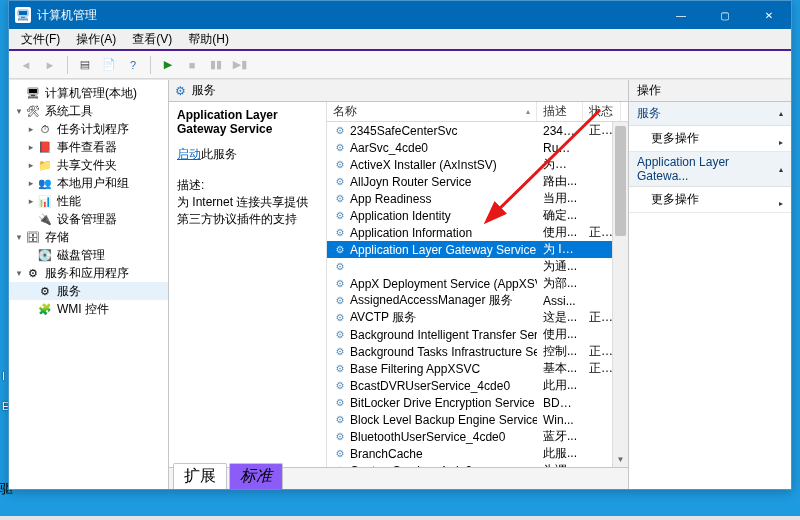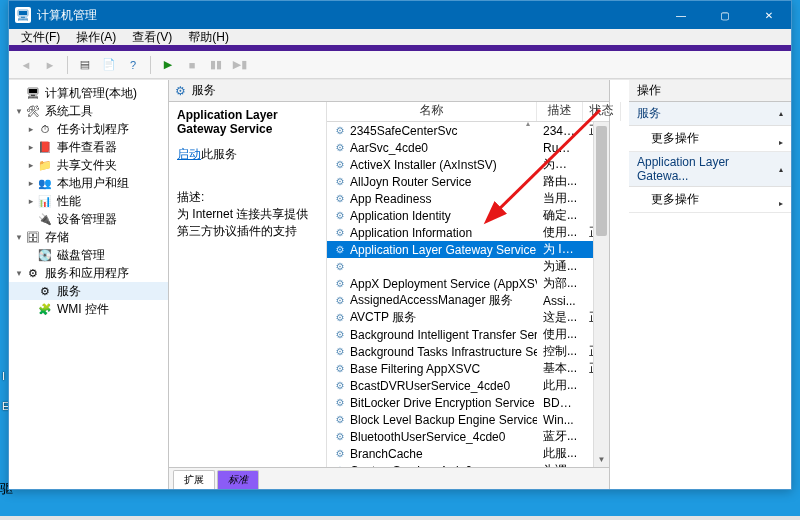--- a/index.html
+++ b/index.html
@@ -38,21 +38,21 @@
   .titlebar .title { flex: 1; font-size: 12px; }
   .winbtns { display:flex; height:100%; }
   .winbtn { width: 44px; display:flex; align-items:center; justify-content:center;
     color:#fff; font-family: "Segoe UI Symbol", sans-serif; font-size:10px; }
   .winbtn.close { background:transparent; }
 
   
   .menubar {
     height: 22px;
     background: #f0f0f0;
-    border-bottom: 6px solid #4c1d95;
+    border-bottom: 2px solid #4c1d95;
     display: flex; align-items: center;
     padding: 0 4px;
     font-size: 12px;
   }
   .menuitem { padding: 2px 8px; }
 
   
   .toolbar {
     height: 28px;
     background: #f7f7f7;
@@ -106,34 +106,34 @@
   
   .detail {
     width: 158px;
     border-right: 1px solid #e0e0e0;
     padding: 6px 8px;
     overflow:auto;
     font-size:12px;
   }
   .detail h3 { margin:0 0 10px 0; font-size:12px; font-weight:bold; }
   .startlink { color:#0066cc; text-decoration:underline; }
-  .detail .desc-label { margin-top:26px; }
+  .detail .desc-label { margin-top:14px; }
   .detail .desc-text { }
 
   
   .svc {
     flex:1; display:flex; flex-direction:column; min-width:0;
   }
   .svc-head {
     height: 20px; display:flex; align-items:center;
     border-bottom: 1px solid #d8d8d8;
     background:#fff;
     font-size:12px; color:#333;
   }
-  .svc-head .col { padding:0 6px; border-right:1px solid #e8e8e8; height:100%; display:flex; align-items:center;flex-direction:column; }
+  .svc-head .col { padding:0 6px; border-right:1px solid #e8e8e8; height:100%; display:flex; align-items:center; }
   .col-name { flex: 0 0 210px; }
   .col-desc { flex: 0 0 46px; }
   .col-state { flex: 0 0 38px; }
 
   .svc-rows { flex:1; overflow:hidden; position:relative; }
   .svc-row { height:17px; display:flex; align-items:center; font-size:12px; }
   .svc-row.selected { background:#0078d7; color:#fff; }
   .svc-row .cell { padding:0 6px; overflow:hidden; text-overflow:ellipsis; white-space:nowrap; }
   .svc-row .cell-name { flex:0 0 210px; display:flex; align-items:center; }
   .svc-row .cell-desc { flex:0 0 46px; }
@@ -142,27 +142,27 @@
     display:flex; align-items:center; justify-content:center; color:#5b8fb9; font-size:10px; }
   .svc-row.selected .gearicon { color:#cde8ff; }
 
   
   .tabs {
     height: 22px; border-top:1px solid #c5c5c5;
     display:flex; align-items:flex-end; padding-left:4px;
     background:#f4f4f4;
   }
   .tab { padding:2px 10px; border:1px solid #c5c5c5; border-bottom:none;
-    background:#fff; margin-right:2px; font-size:10px;
+    background:#fff; margin-right:2px; font-size:16px;
     border-top-left-radius:2px; border-top-right-radius:2px; }
   .tab.inactive { background:#8b5cf6;font-style:italic; }
 
   
   .actions {
-    width: 162px; background:#fff; display:flex; flex-direction:column;margin-left:19px;
+    width: 162px; background:#fff; display:flex; flex-direction:column;
   }
   .actions-header {
     height:22px; background:#f2f2f2; border-bottom:1px solid #c5c5c5;
     display:flex; align-items:center; padding:0 8px; font-size:12px;
   }
   .act-section { border-bottom:1px solid #e8e8e8; }
   .act-title { background:#eef3f8; padding:3px 8px; color:#0a3e78; display:flex; align-items:center; font-size:12px;
     border-bottom:1px solid #e0e0e0; }
   .act-title .tri { margin-left:auto; color:#333; font-size:8px; }
   .act-item { padding:4px 8px 4px 22px; font-size:12px; color:#000; display:flex; align-items:flex-end; }

